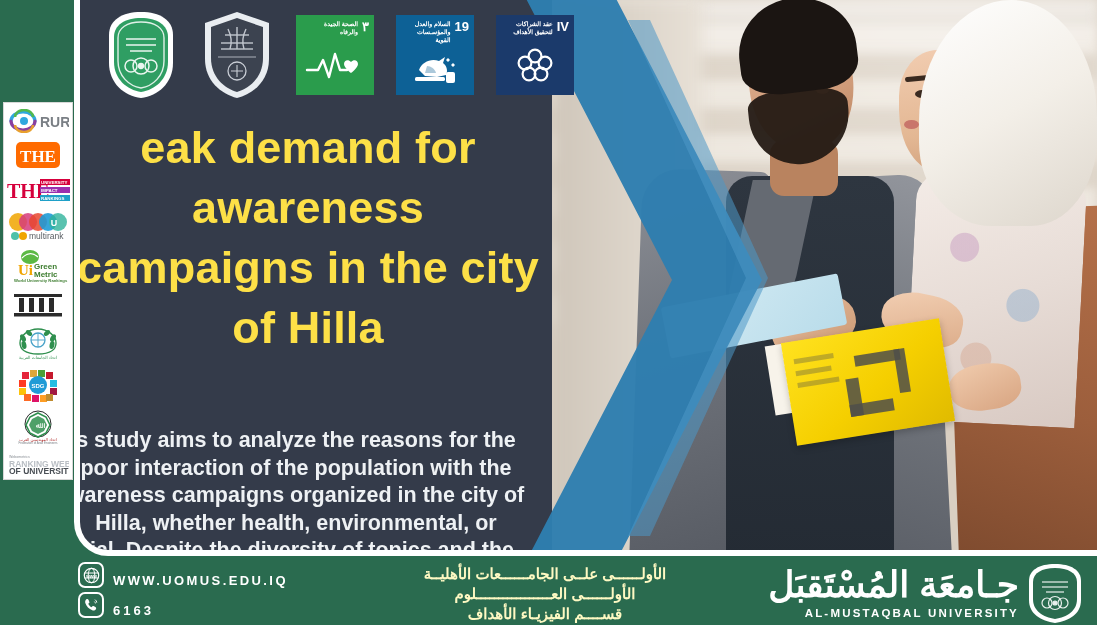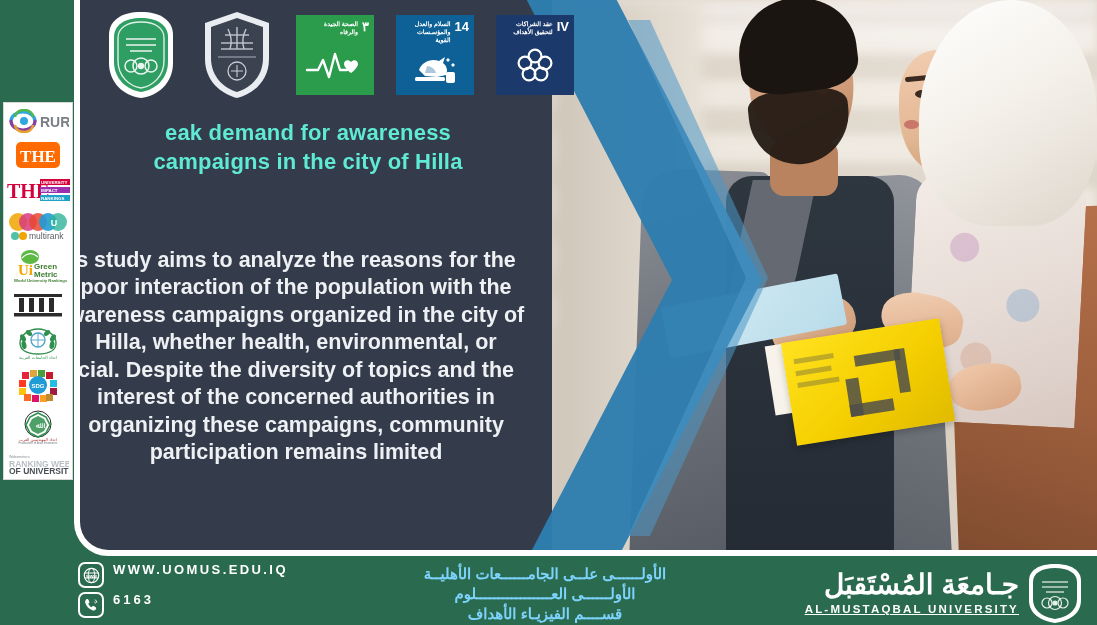--- a/index.html
+++ b/index.html
@@ -168,21 +168,21 @@
     position:absolute; left:420px; top:-40px; width:270px; height:640px;
     z-index:4; pointer-events:none;
   }
 
   
   #text-panel{
     position:absolute; left:0; top:0; width:470px; height:100%;
     z-index:6; padding:118px 0 0 0; text-align:center;
   }
   #study-title{
-    color:#5eead4; font-size:22px; font-weight:bold; line-height:1.33;
+    color:#fde047; font-size:45px; font-weight:bold; line-height:1.33;
     letter-spacing:.2px; padding-left:28px; white-space:pre-line;
     text-align:center; margin-left:-42px;
   }
   #study-abstract{
     color:#eef1f4; font-size:21.5px; font-weight:bold; line-height:1.28;
     margin-top:70px; white-space:pre-line; text-align:center; margin-left:-38px;
   }
 
   
   #badge-row{
@@ -204,41 +204,41 @@
 
   
   #footer{
     position:absolute; left:0; bottom:0; width:100%; height:69px;
     z-index:25; display:flex; align-items:center;
   }
   #contact-block{
     position:absolute; left:78px; top:6px;
     display:flex; flex-direction:column; gap:4px;
   }
-  .contact-row{ display:flex; align-items:flex-start; gap:9px; }
+  .contact-row{ display:flex; align-items:flex-end; gap:9px; }
   .contact-ico{
     width:26px; height:26px; border:2px solid #ffffff; border-radius:7px;
     display:flex; align-items:center; justify-content:center; color:#fff;
   }
   .contact-txt{
     color:#ffffff; font-size:13px; font-weight:bold; letter-spacing:2.4px;
   }
   #footer-arabic{
     position:absolute; left:350px; top:8px; width:390px;
-    color:#7dd3fc; direction:rtl; text-align:center;
+    color:#fef9c3; direction:rtl; text-align:center;
     font-size:15px; font-weight:bold; line-height:1.32; letter-spacing:.5px;
   }
   #footer-arabic div{ white-space:nowrap; }
   #brand-block{
     position:absolute; right:14px; top:6px;
     display:flex; align-items:center; gap:8px;
   }
   #brand-text{ text-align:right; color:#ffffff; }
-  #brand-ar{ font-size:28px; font-weight:bold; line-height:1; direction:rtl; }
-  #brand-en{ font-size:11.5px; font-weight:bold; letter-spacing:2.2px; margin-top:4px;text-decoration:underline; }
+  #brand-ar{ font-size:36px; font-weight:bold; line-height:1; direction:rtl; }
+  #brand-en{ font-size:11.5px; font-weight:bold; letter-spacing:2.2px; margin-top:4px; }
 </style>
 </head>
 <body>
 
 <div id="poster-card">
 
   <div id="photo-area">
     <div id="photo-bg"></div>
     <div class="wall-left"></div>
 
@@ -333,21 +333,21 @@
           <path d="M46 12 c2.6-3 7-2 7 2 0 4-7 9-7 9 s-7-5-7-9 c0-4 4.4-5 7-2 Z" fill="#ffffff"></path>
         </svg>
       </div>
     </div>
 
     <div class="sdg" style="background:#0d6196;">
       <div class="sdg-top">
         <div class="sdg-label">السلام والعدل
 والمؤسـسات
 القوية</div>
-        <div class="sdg-num">14</div>
+        <div class="sdg-num">19</div>
       </div>
       <div class="sdg-ico">
         <svg width="56" height="34" viewBox="0 0 56 34">
           <path d="M12 18 c3-8 12-12 20-9 l6-4 -2 6 c4 3 5 8 3 12 l-9 2 -12 -1 Z" fill="#ffffff"></path>
           <path d="M20 14 c4 0 8 3 9 7 l-11 0 Z" fill="#0d6196" opacity=".35"></path>
           <rect x="8" y="25" width="30" height="4" rx="1.6" fill="#ffffff"></rect>
           <rect x="39" y="20" width="9" height="11" rx="2" fill="#ffffff"></rect>
           <path d="M41 6 l2 2 -2 2 -2-2 Z M46 11 l2 2 -2 2 -2-2 Z" fill="#ffffff"></path>
         </svg>
       </div>

